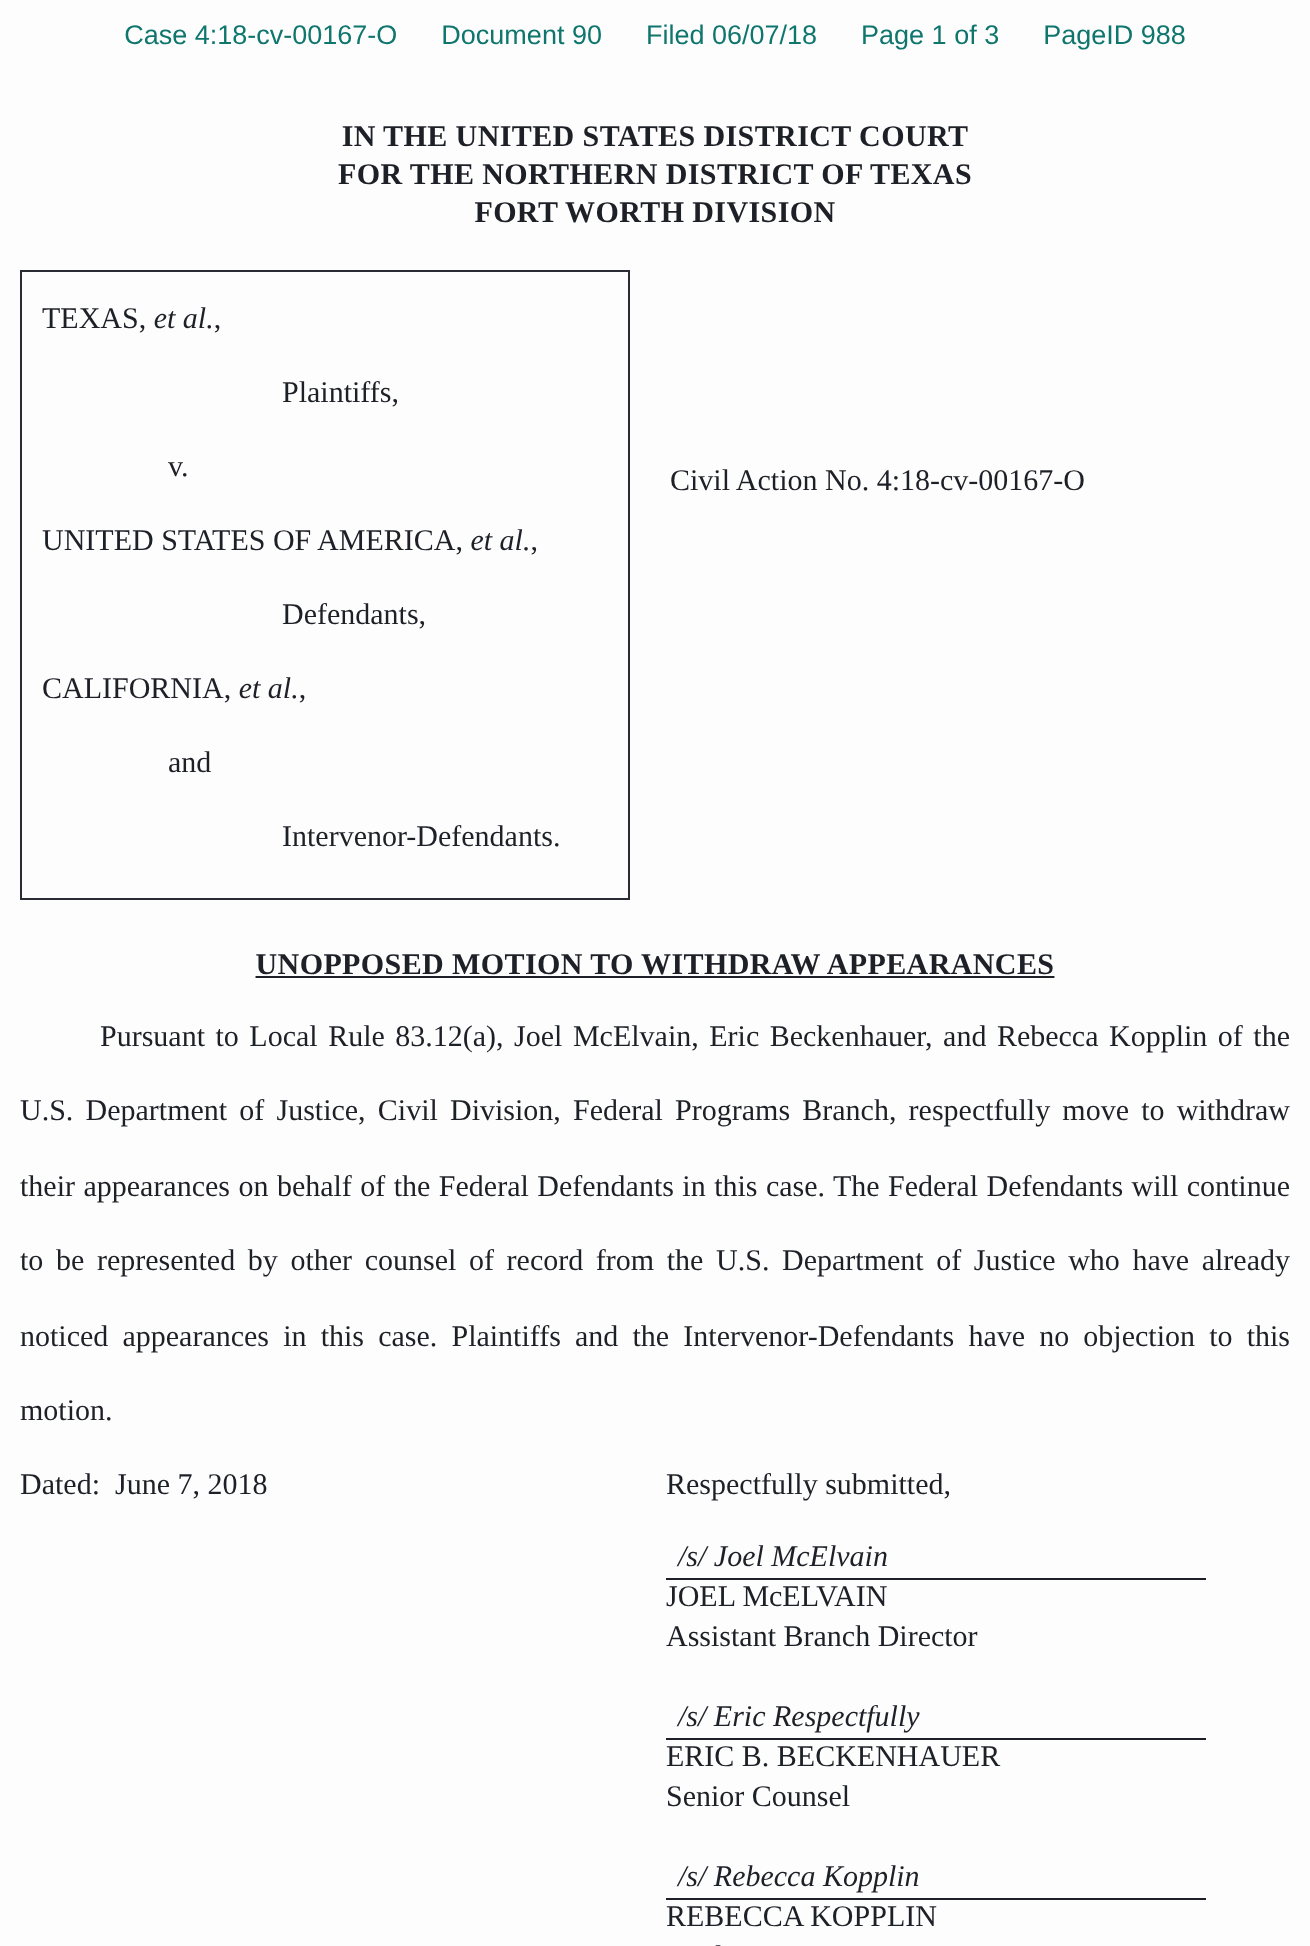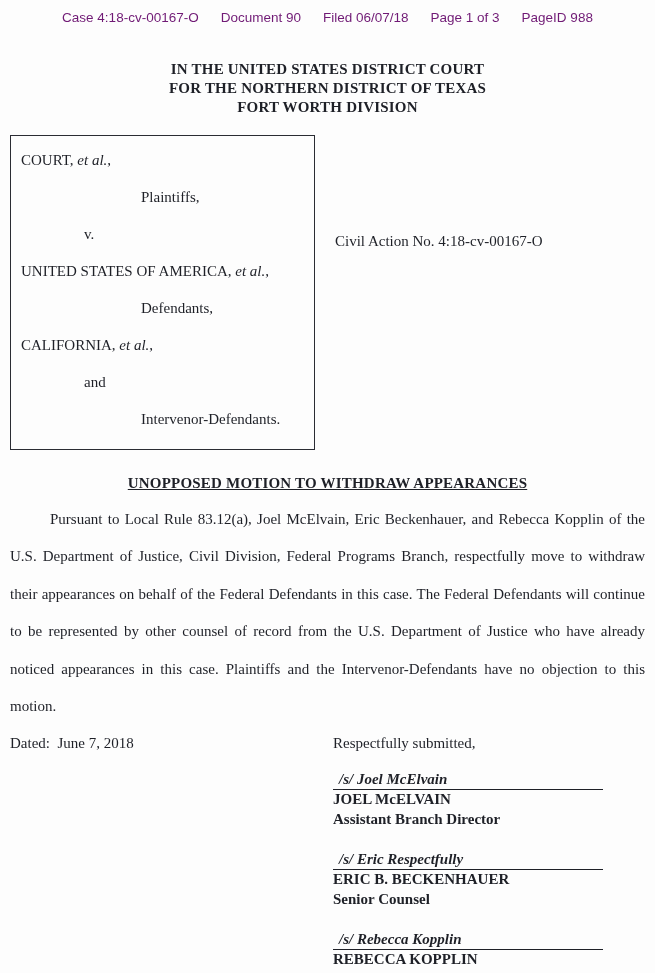--- a/index.html
+++ b/index.html
@@ -17,21 +17,21 @@
     overflow: hidden;
   }
   
   .stamp {
     display: flex;
     justify-content: center;
     gap: 22px;
     font-family: "Liberation Sans", "DejaVu Sans", sans-serif;
     font-size: 13.5px;
     line-height: 16px;
-    color: #701a75;
+    color: #0f766e;
     white-space: nowrap;
   }
   
   .court-heading {
     margin-top: 34px;
     text-align: center;
     font-weight: bold;
     font-size: 15px;
     line-height: 19px;
     letter-spacing: 0.2px;
@@ -90,21 +90,21 @@
   }
   .dated-label { white-space: pre; }
   .respectfully-label {
     position: absolute;
     left: 323px;
     top: 0;
     white-space: nowrap;
   }
   
   .sig-col { margin-left: 323px; margin-top: 17px; }
-  .sig-block { margin-bottom: 21px; font-weight: bold; }
+  .sig-block { margin-bottom: 21px; }
   .sig-line {
     width: 264px;
     border-bottom: 1px solid #1e2027;
     padding-left: 6px;
     line-height: 19px;
     white-space: nowrap;
   }
   .sig-name, .sig-title { line-height: 19.5px; white-space: nowrap; }
 </style>
 </head>
@@ -121,21 +121,21 @@
   </div>
 
   <div class="court-heading">
     <div>IN THE UNITED STATES DISTRICT COURT</div>
     <div>FOR THE NORTHERN DISTRICT OF TEXAS</div>
     <div>FORT WORTH DIVISION</div>
   </div>
 
   <div class="caption">
     <div class="caption-box">
-      <div class="cap-row left"><span>COURT, </span><span class="italic">et al.</span><span>,</span></div>
+      <div class="cap-row left"><span>TEXAS, </span><span class="italic">et al.</span><span>,</span></div>
       <div class="cap-row mid"><span>Plaintiffs,</span></div>
       <div class="cap-row small"><span>v.</span></div>
       <div class="cap-row left"><span>UNITED STATES OF AMERICA, </span><span class="italic">et al.</span><span>,</span></div>
       <div class="cap-row mid"><span>Defendants,</span></div>
       <div class="cap-row left"><span>CALIFORNIA, </span><span class="italic">et al.</span><span>,</span></div>
       <div class="cap-row small"><span>and</span></div>
       <div class="cap-row mid"><span>Intervenor-Defendants.</span></div>
     </div>
     <div class="civil-action">Civil Action No. 4:18-cv-00167-O</div>
   </div>

